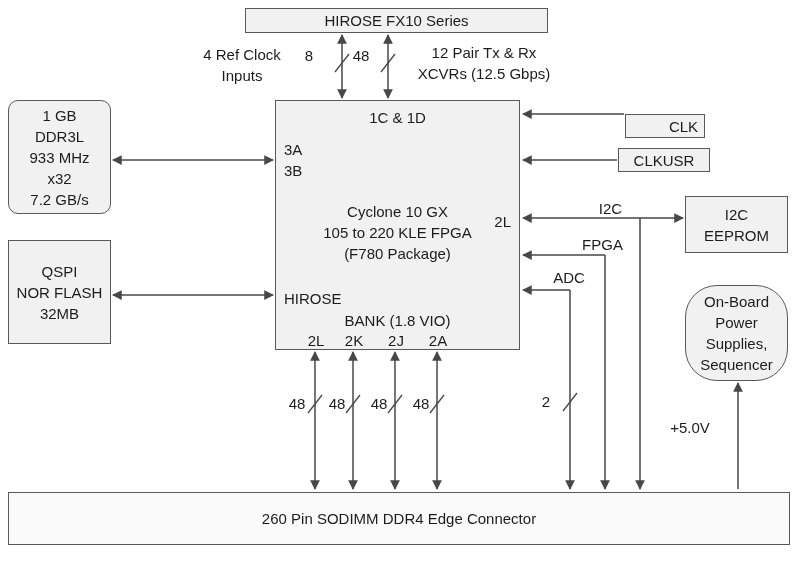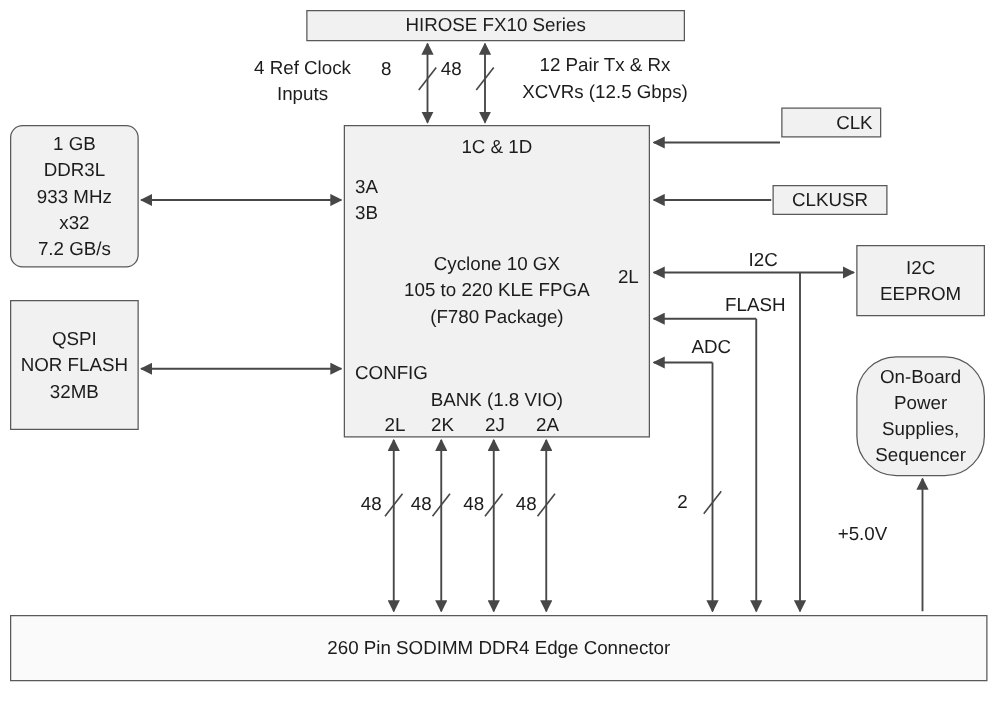--- a/index.html
+++ b/index.html
@@ -58,50 +58,50 @@
 32MB</div>
 
   <div class="box fpga" style="left:275px; top:100px; width:245px; height:250px;">
     <div class="lbl" style="left:0; top:6px; width:100%;">1C &amp; 1D</div>
     <div class="lbl pre" style="left:8px; top:38px; text-align:left;">3A
 3B</div>
     <div class="lbl pre" style="left:0; top:100px; width:100%;">Cyclone 10 GX
 105 to 220 KLE FPGA
 (F780 Package)</div>
     <div class="lbl" style="right:8px; top:110px;">2L</div>
-    <div class="lbl" style="left:8px; top:187px; text-align:left;">CONFIG</div>
+    <div class="lbl" style="left:8px; top:187px; text-align:left;">HIROSE</div>
     <div class="lbl" style="left:0; top:209px; width:100%;">BANK (1.8 VIO)</div>
     <div class="lbl" style="left:26px; top:229px; width:28px;">2L</div>
     <div class="lbl" style="left:64px; top:229px; width:28px;">2K</div>
     <div class="lbl" style="left:106px; top:229px; width:28px;">2J</div>
     <div class="lbl" style="left:148px; top:229px; width:28px;">2A</div>
   </div>
 
-  <div class="box" style="left:625px; top:86px; width:80px; height:24px;padding-left:37px;">CLK</div>
+  <div class="box" style="left:625px; top:114px; width:80px; height:24px;padding-left:37px;">CLK</div>
 
   <div class="box" style="left:618px; top:148px; width:92px; height:24px;">CLKUSR</div>
 
   <div class="box pre" style="left:685px; top:196px; width:103px; height:57px;">I2C
 EEPROM</div>
 
   <div class="box pre" style="left:685px; top:285px; width:103px; height:96px;border-radius:32px;">On-Board
 Power
 Supplies,
 Sequencer</div>
 
   <div class="box plain" style="left:8px; top:492px; width:782px; height:53px;">260 Pin SODIMM DDR4 Edge Connector</div>
 
   <div class="lbl pre" style="left:183px; top:44px; width:118px;">4 Ref Clock
 Inputs</div>
   <div class="lbl pre" style="left:400px; top:42px; width:168px;">12 Pair Tx &amp; Rx
 XCVRs (12.5 Gbps)</div>
   <div class="lbl" style="left:299px; top:45px; width:20px;">8</div>
   <div class="lbl" style="left:349px; top:45px; width:24px;">48</div>
   <div class="lbl" style="left:588px; top:198px; width:45px;">I2C</div>
-  <div class="lbl" style="left:580px; top:234px; width:45px;">FLASH</div>
+  <div class="lbl" style="left:580px; top:234px; width:45px;">FPGA</div>
   <div class="lbl" style="left:548px; top:267px; width:42px;">ADC</div>
   <div class="lbl" style="left:536px; top:391px; width:20px;">2</div>
   <div class="lbl" style="left:660px; top:417px; width:60px;">+5.0V</div>
   <div class="lbl" style="left:286px; top:393px; width:22px;">48</div>
   <div class="lbl" style="left:326px; top:393px; width:22px;">48</div>
   <div class="lbl" style="left:368px; top:393px; width:22px;">48</div>
   <div class="lbl" style="left:410px; top:393px; width:22px;">48</div>
 
   <svg class="wires" width="800" height="563" viewBox="0 0 800 563">
     <defs>

